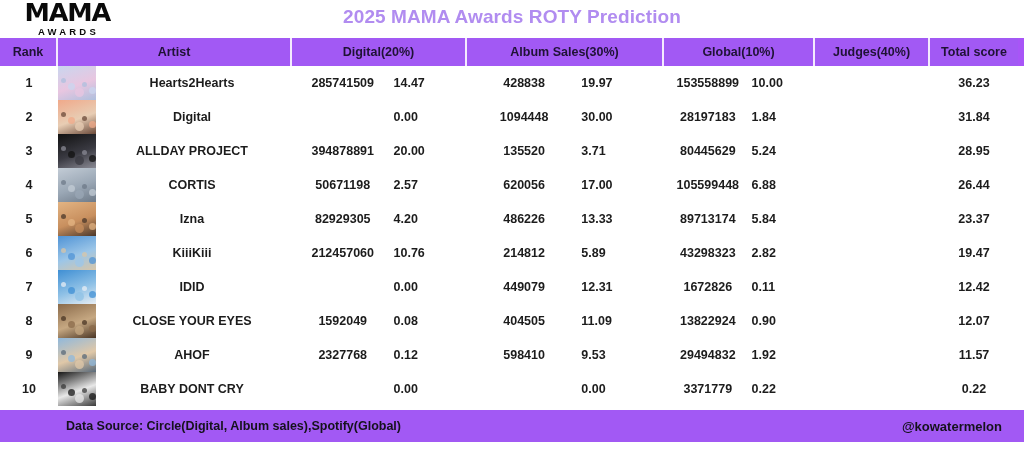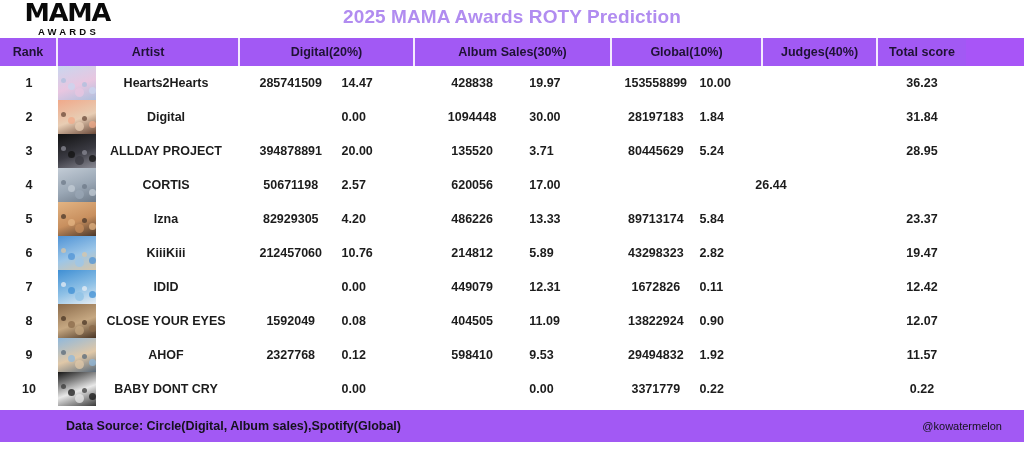--- a/index.html
+++ b/index.html
@@ -107,21 +107,21 @@
     box-sizing: border-box;
     height: 100%;
     font-size: 12.5px;
     font-weight: bold;
     color: #1c1c1c;
   }
   .c-center { justify-content: center; }
 
   
   .col-rank    { width: 58px; }
-  .col-artist  { width: 182px; }
+  .col-artist  { width: 234px; }
   .col-digital { width: 175px; }
   .col-album   { width: 197px; }
   .col-global  { width: 151px; }
   .col-judges  { width: 115px; }
   .col-total   { width: 88px; }
 
   
   .artist-inner {
     display: flex;
     align-items: center;
@@ -181,22 +181,22 @@
     justify-content: space-between;
     box-sizing: border-box;
     padding: 0 22px 0 66px;
   }
   .footer-text {
     font-size: 12.5px;
     font-weight: bold;
     color: #15121c;
   }
   .footer-handle {
-    font-size: 11px;
-    font-weight: normal;
+    font-size: 13px;
+    font-weight: bold;
     color: #15121c;
     text-align: center;
   }
 </style>
 </head>
 <body>
 
 <div id="app">
 
   <div class="topbar">
@@ -342,20 +342,26 @@
               <div class="raw">50671198</div>
               <div class="score">2.57</div>
             </div>
           </div>
           <div class="cell col-album">
             <div class="metric">
               <div class="raw">620056</div>
               <div class="score">17.00</div>
             </div>
           </div>
+          <div class="cell col-global">
+            <div class="metric">
+              <div class="raw">105599448</div>
+              <div class="score">6.88</div>
+            </div>
+          </div>
           <div class="cell col-judges c-center"></div>
           <div class="cell col-total c-center">26.44</div>
         </div>
         <div class="row body-row">
           <div class="cell col-rank c-center">5</div>
           <div class="cell col-artist">
             <div class="artist-inner">
               <div class="thumb" style="background: linear-gradient(160deg, rgb(227, 180, 131) 0%, rgb(200, 143, 94) 55%, rgb(74, 55, 42) 100%);">
                 <i style="width: 5px; height: 5px; left: 3px; top: 12px; background: rgb(74, 55, 42); opacity: 0.75;"></i>
                 <i style="width: 7px; height: 7px; left: 10px; top: 17px; background: rgb(227, 180, 131); opacity: 0.75;"></i>

